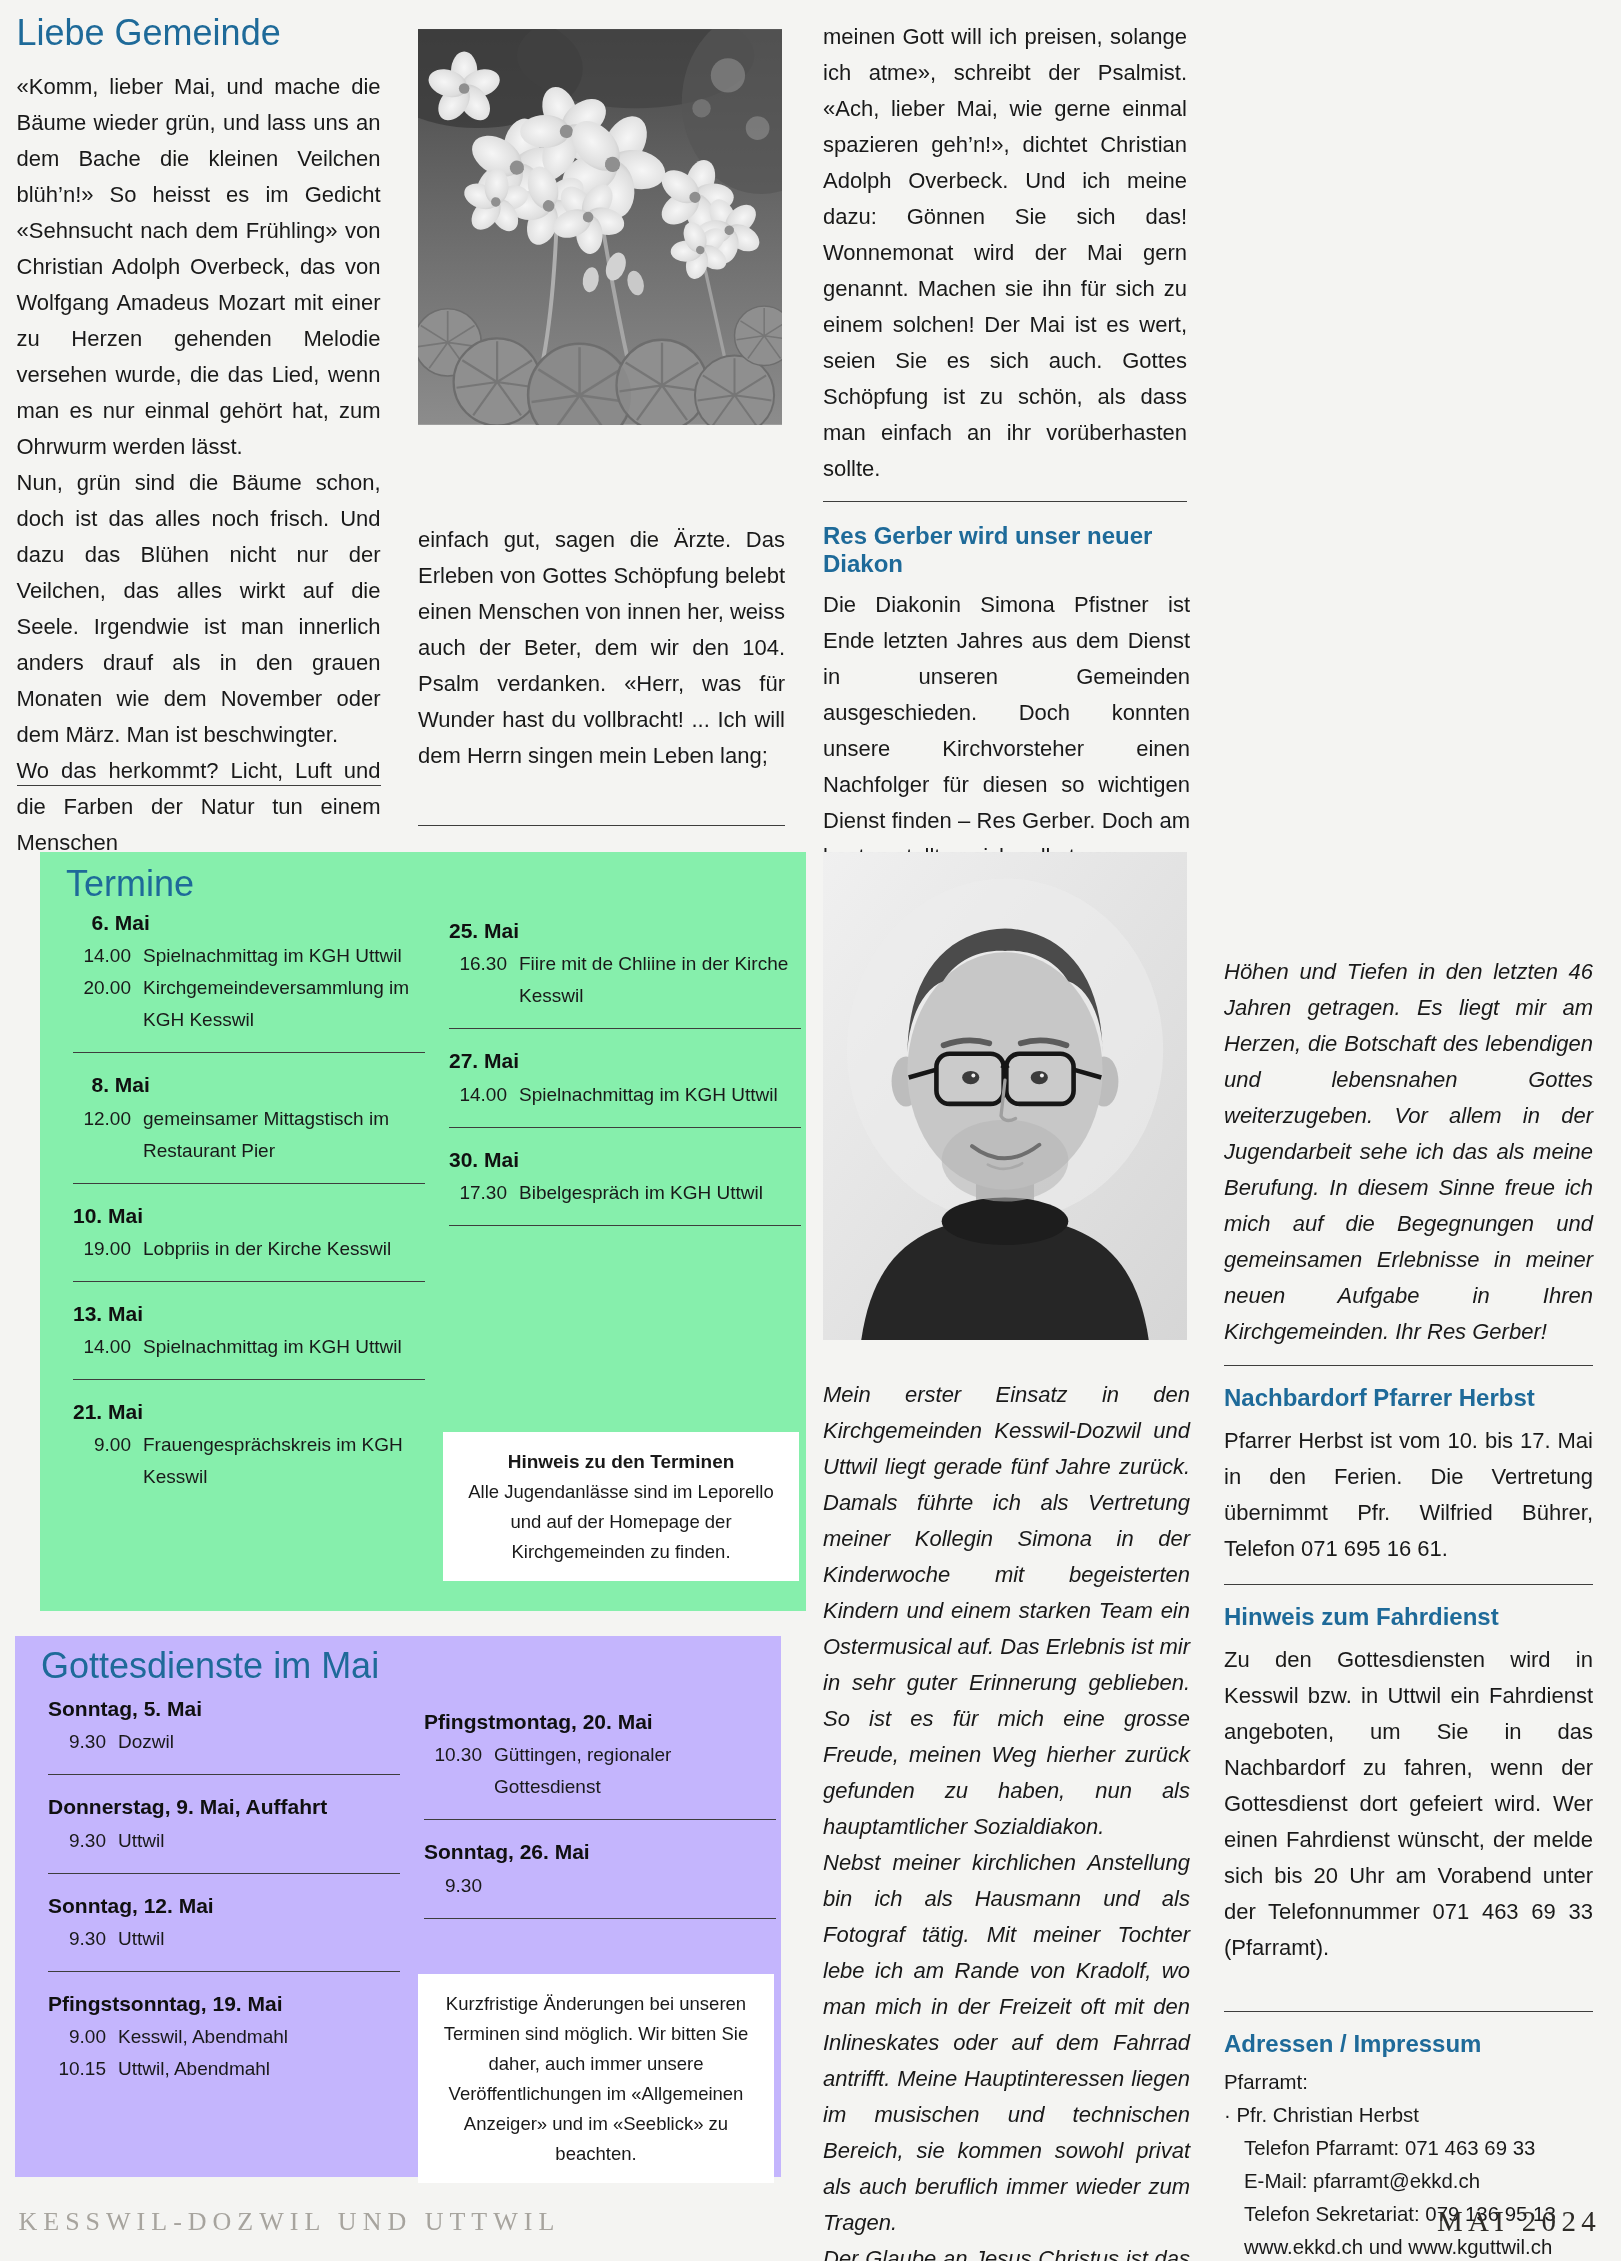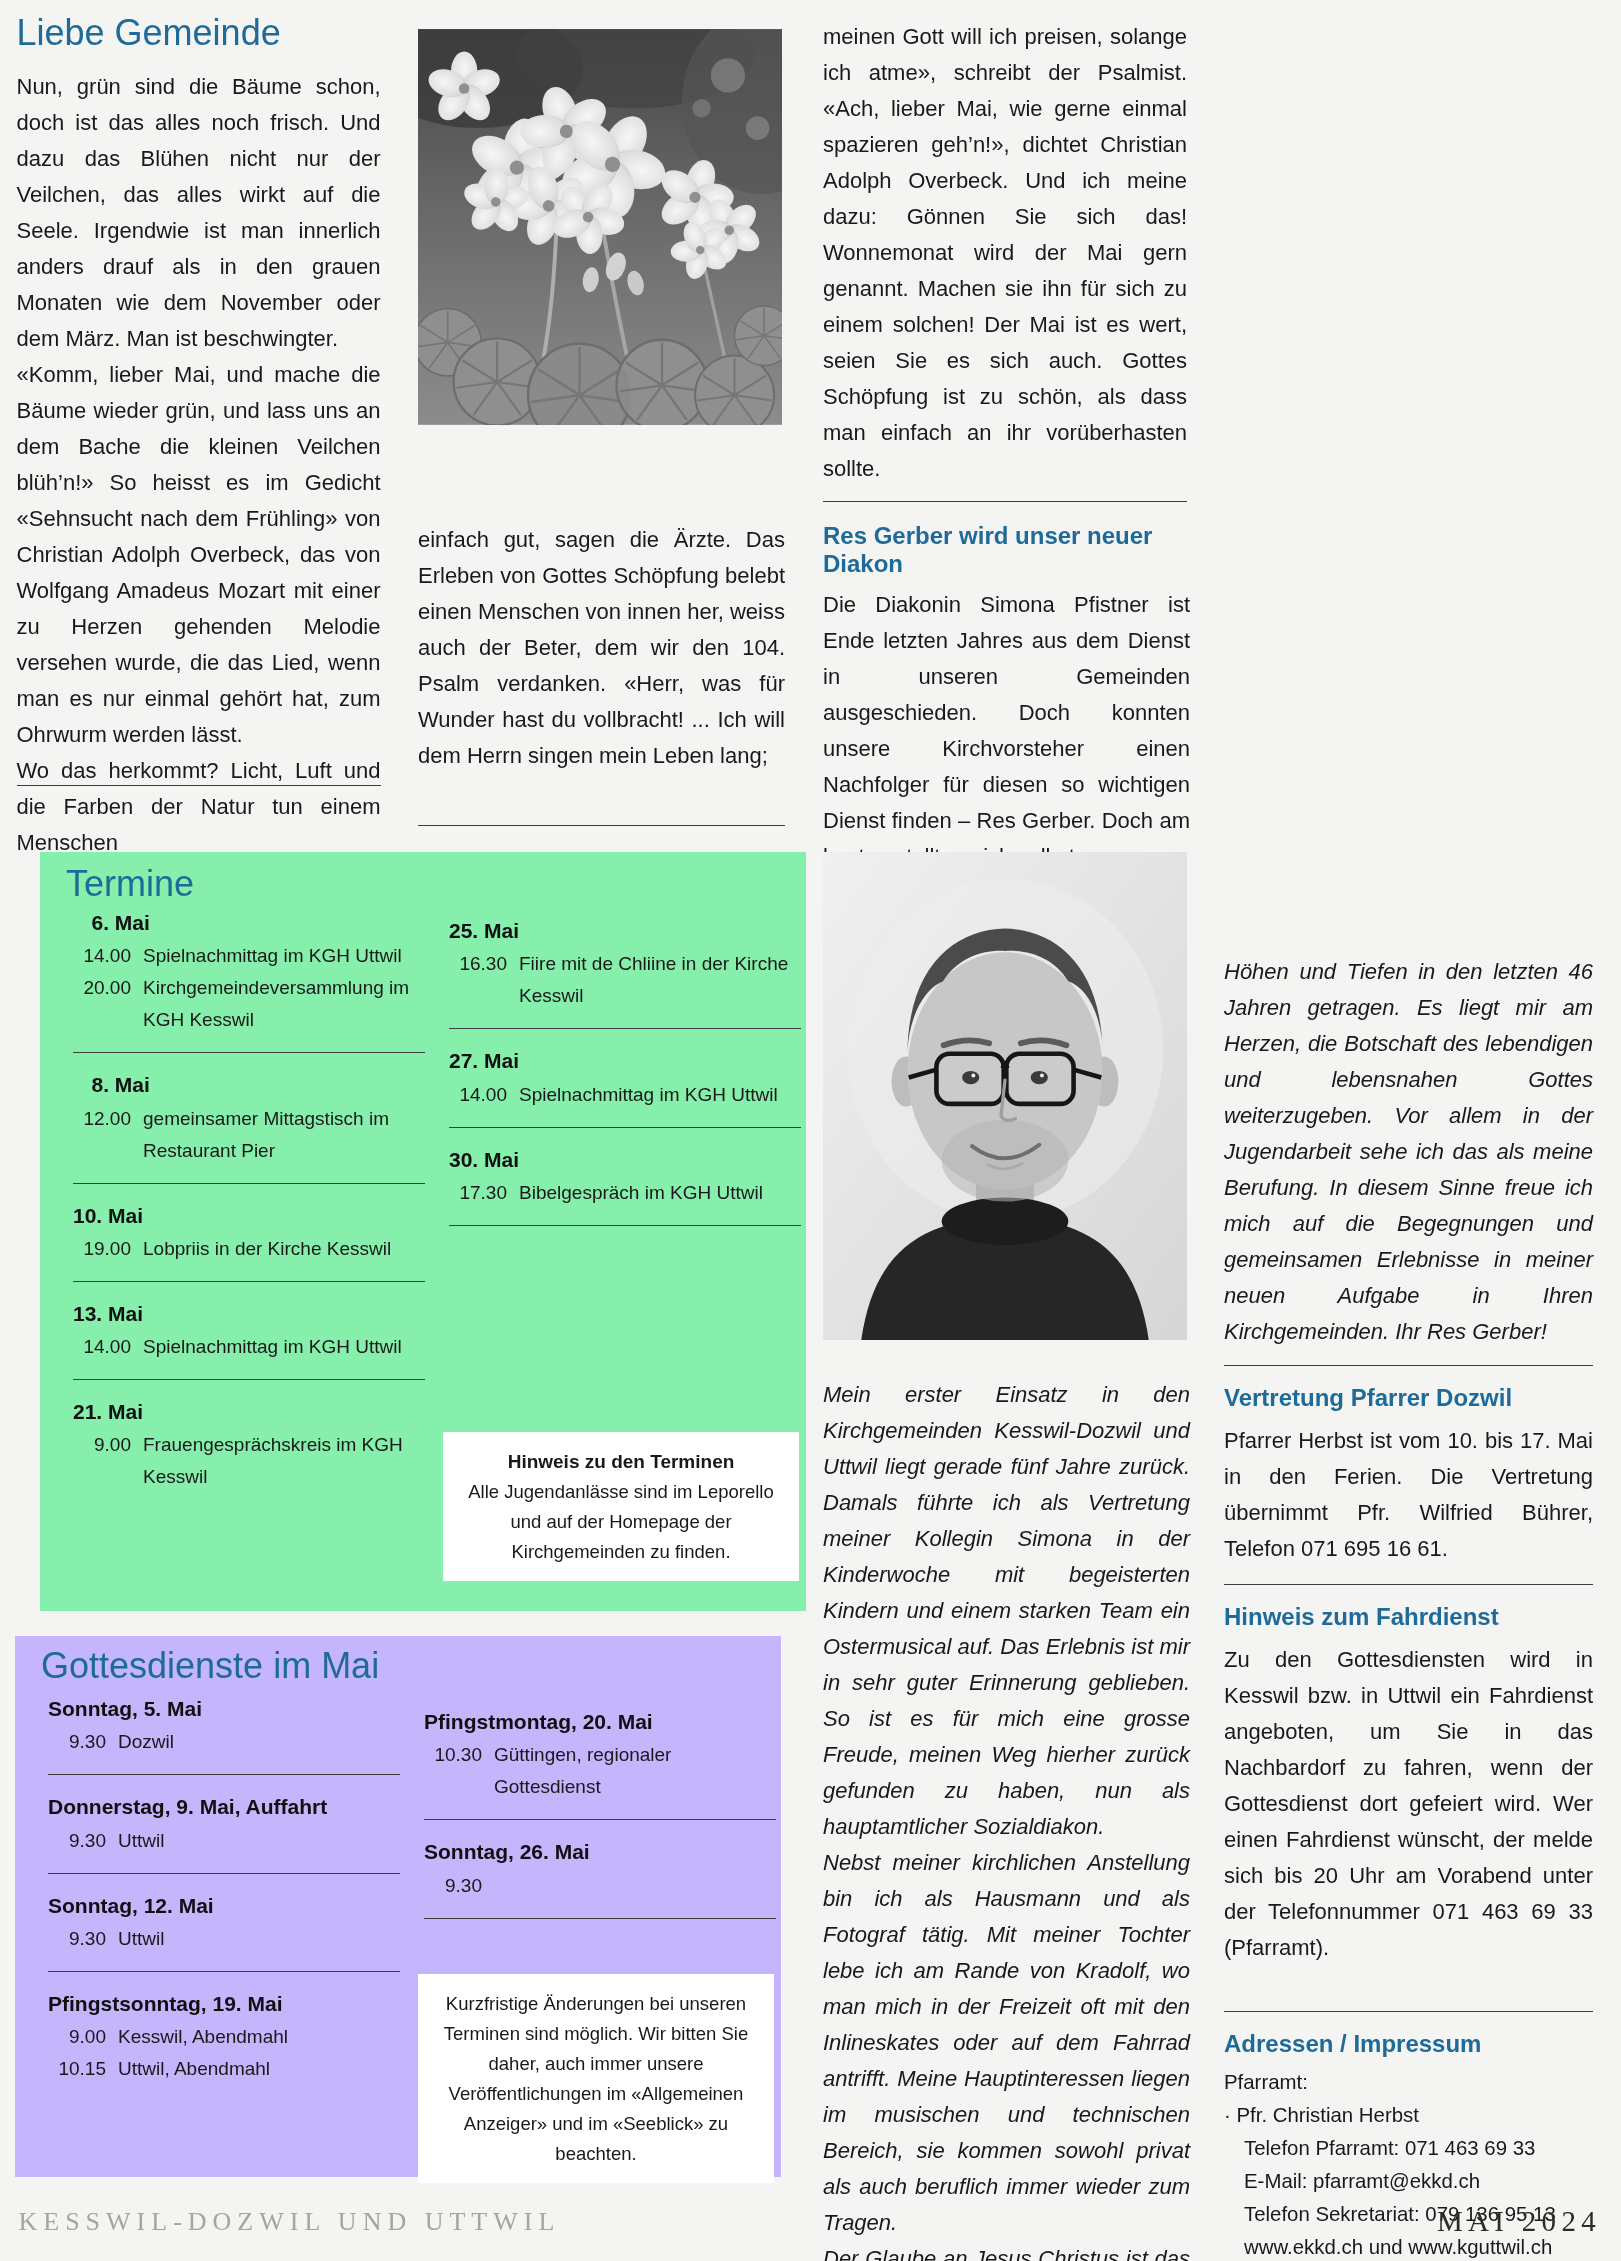--- a/index.html
+++ b/index.html
@@ -44,22 +44,22 @@
   svg { display:block; }
 </style>
 </head>
 <body>
 
 <div class="page">
 
   <div class="abs" style="left:16.5px; top:12px; width:364px;">
     <h1 class="sec">Liebe Gemeinde</h1>
     <div class="body-text" style="margin-top:14.5px;">
+      <p>«Komm, lieber Mai, und mache die Bäume wieder grün, und lass uns an dem Bache die kleinen Veilchen blüh’n!» So heisst es im Gedicht «Sehnsucht nach dem Frühling» von Christian Adolph Overbeck, das von Wolfgang Amadeus Mozart mit einer zu Herzen gehenden Melodie versehen wurde, die das Lied, wenn man es nur einmal gehört hat, zum Ohrwurm werden lässt.</p>
       <p>Nun, grün sind die Bäume schon, doch ist das alles noch frisch. Und dazu das Blühen nicht nur der Veilchen, das alles wirkt auf die Seele. Irgendwie ist man innerlich anders drauf als in den grauen Monaten wie dem November oder dem März. Man ist beschwingter.</p>
-      <p>«Komm, lieber Mai, und mache die Bäume wieder grün, und lass uns an dem Bache die kleinen Veilchen blüh’n!» So heisst es im Gedicht «Sehnsucht nach dem Frühling» von Christian Adolph Overbeck, das von Wolfgang Amadeus Mozart mit einer zu Herzen gehenden Melodie versehen wurde, die das Lied, wenn man es nur einmal gehört hat, zum Ohrwurm werden lässt.</p>
       <p>Wo das herkommt? Licht, Luft und die Farben der Natur tun einem Menschen</p>
     </div>
   </div>
   <div class="divider" style="left:16.5px; top:785px; width:364px;"></div>
 
   <div class="abs" style="left:418px; top:29px; width:364px; height:396px;">
     <svg width="364" height="396" viewBox="0 0 552 600" role="img">
       <defs>
         <linearGradient id="fbg" x1="0" y1="0" x2="0" y2="1">
           <stop offset="0%" stop-color="#474747"></stop>
@@ -256,21 +256,21 @@
     <p>Mein erster Einsatz in den Kirchgemeinden Kesswil-Dozwil und Uttwil liegt gerade fünf Jahre zurück. Damals führte ich als Vertretung meiner Kollegin Simona in der Kinderwoche mit begeisterten Kindern und einem starken Team ein Ostermusical auf. Das Erlebnis ist mir in sehr guter Erinnerung geblieben. So ist es für mich eine grosse Freude, meinen Weg hierher zurück gefunden zu haben, nun als hauptamtlicher Sozialdiakon.</p>
     <p>Nebst meiner kirchlichen Anstellung bin ich als Hausmann und als Fotograf tätig. Mit meiner Tochter lebe ich am Rande von Kradolf, wo man mich in der Freizeit oft mit den Inlineskates oder auf dem Fahrrad antrifft. Meine Hauptinteressen liegen im musischen und technischen Bereich, sie kommen sowohl privat als auch beruflich immer wieder zum Tragen.</p>
     <p>Der Glaube an Jesus Christus ist das Fundament meines Lebens und hat mich durch alle</p>
   </div>
 
   <div class="abs" style="left:1224px; top:954px; width:369px;">
     <div class="body-text ital">
       <p>Höhen und Tiefen in den letzten 46 Jahren getragen. Es liegt mir am Herzen, die Botschaft des lebendigen und lebensnahen Gottes weiterzugeben. Vor allem in der Jugendarbeit sehe ich das als meine Berufung. In diesem Sinne freue ich mich auf die Begegnungen und gemeinsamen Erlebnisse in meiner neuen Aufgabe in Ihren Kirchgemeinden. Ihr Res Gerber!</p>
     </div>
     <hr class="rule" style="margin:14.5px 0 18.5px 0;">
-    <h2 class="sub">Vertretung Pfarrer Dozwil</h2>
+    <h2 class="sub">Nachbardorf Pfarrer Herbst</h2>
     <div class="body-text" style="margin-top:10.5px;">
       <p>Pfarrer Herbst ist vom 10. bis 17. Mai in den Ferien. Die Vertretung übernimmt Pfr. Wilfried Bührer, Telefon 071 695 16 61.</p>
     </div>
     <hr class="rule" style="margin:17px 0 18.5px 0;">
     <h2 class="sub">Hinweis zum Fahrdienst</h2>
     <div class="body-text" style="margin-top:10.5px;">
       <p>Zu den Gottesdiensten wird in Kesswil bzw. in Uttwil ein Fahrdienst angeboten, um Sie in das Nachbardorf zu fahren, wenn der Gottesdienst dort gefeiert wird. Wer einen Fahrdienst wünscht, der melde sich bis 20 Uhr am Vorabend unter der Telefonnummer 071 463 69 33 (Pfarramt).</p>
     </div>
     <hr class="rule" style="margin:45px 0 18.5px 0;">
     <h2 class="sub">Adressen / Impressum</h2>

